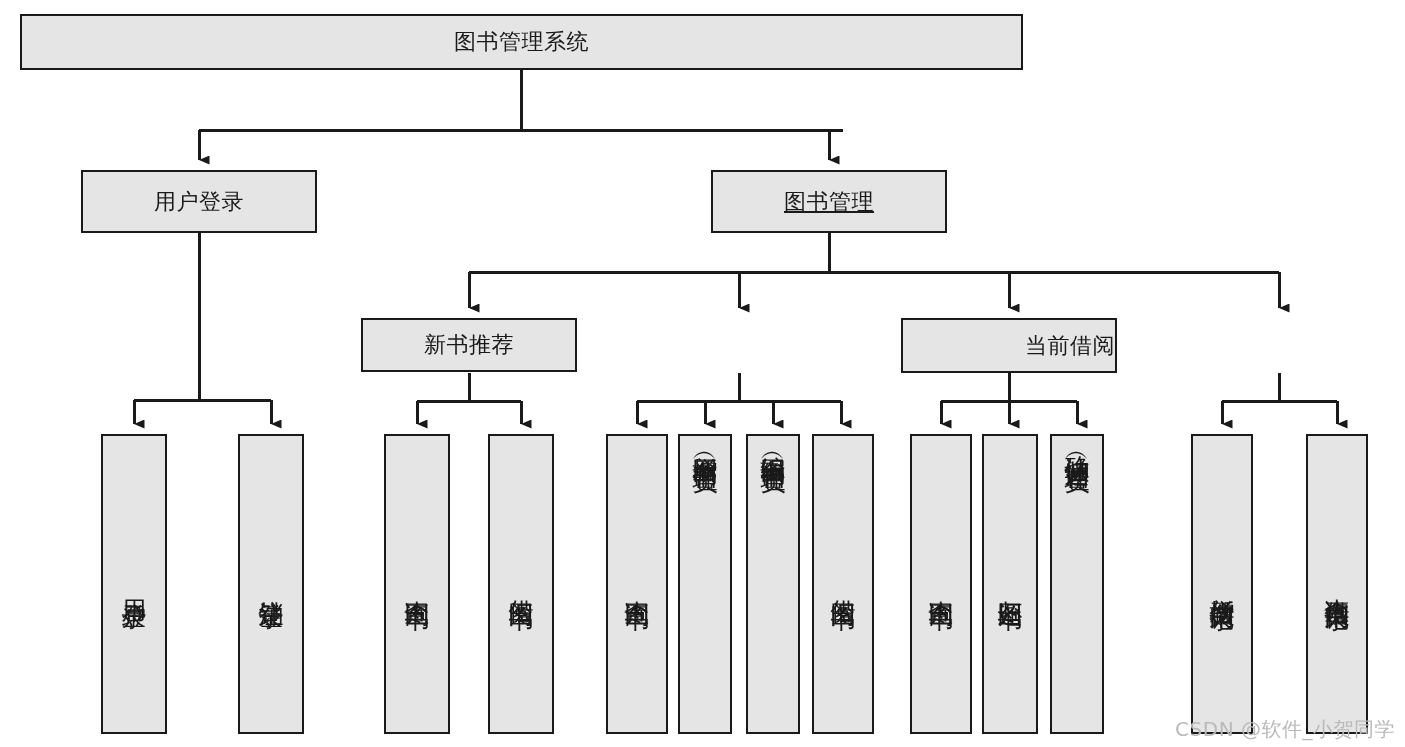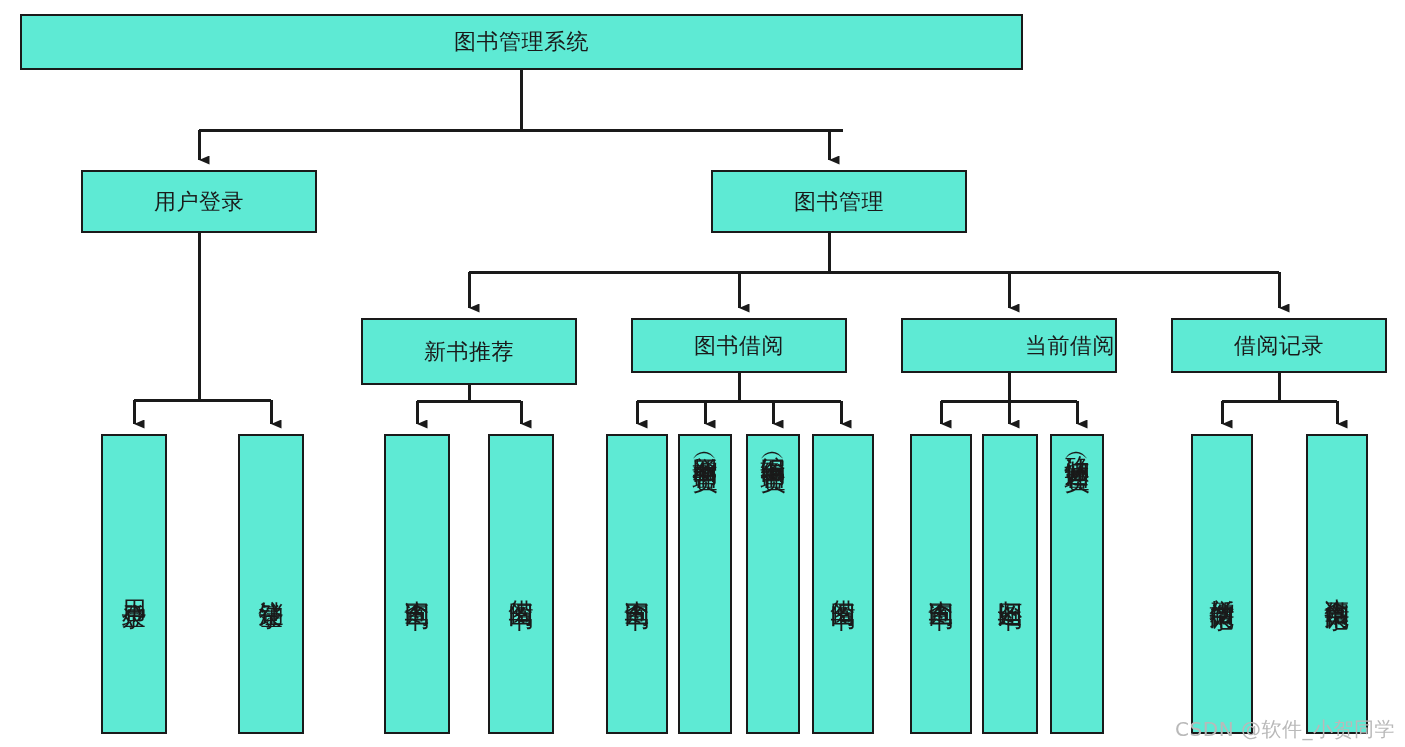--- a/index.html
+++ b/index.html
@@ -20,21 +20,21 @@
   #wires {
     position: absolute;
     left: 0;
     top: 0;
     width: 1405px;
     height: 747px;
   }
   .node {
     position: absolute;
     box-sizing: border-box;
-    background: #5eead4;
+    background: #e5e5e5;
     border: 2px solid #1a1a1a;
     display: flex;
     align-items: center;
     justify-content: center;
     color: #1a1a1a;
   }
   .node-label {
     display: block;
     text-align: center;
     line-height: 1.16;
@@ -127,39 +127,33 @@
   </svg>
 
   <div class="node h" style="left:20px; top:14px; width:1003px; height:56px;">
     <span class="node-label">图书管理系统</span>
   </div>
 
   <div class="node h" style="left:81px; top:170px; width:236px; height:63px;">
     <span class="node-label">用户登录</span>
   </div>
 
-  <div class="node h" style="left:711px; top:170px; width:256px; height:63px;">
+  <div class="node h" style="left:711px; top:170px; width:236px; height:63px;text-decoration:underline;">
     <span class="node-label">图书管理</span>
   </div>
 
-  <div class="node h" style="left:361px; top:318px; width:216px; height:67px;align-items:center;">
+  <div class="node h" style="left:361px; top:318px; width:216px; height:54px;align-items:center;">
     <span class="node-label">新书推荐</span>
   </div>
 
-  <div class="node h" style="left:631px; top:318px; width:216px; height:55px;">
-    <span class="node-label">图书借阅</span>
-  </div>
 
   <div class="node h" style="left:901px; top:318px; width:216px; height:55px;justify-content:flex-end;">
     <span class="node-label">当前借阅</span>
   </div>
 
-  <div class="node h" style="left:1171px; top:318px; width:216px; height:55px;">
-    <span class="node-label">借阅记录</span>
-  </div>
 
   <div class="node v vcenter" style="left:101px; top:434px; width:66px; height:300px;">
     <span class="node-label">用户登录</span>
   </div>
 
   <div class="node v vcenter" style="left:238px; top:434px; width:66px; height:300px;">
     <span class="node-label">注销登录</span>
   </div>
 
   <div class="node v vcenter" style="left:384px; top:434px; width:66px; height:300px;">

